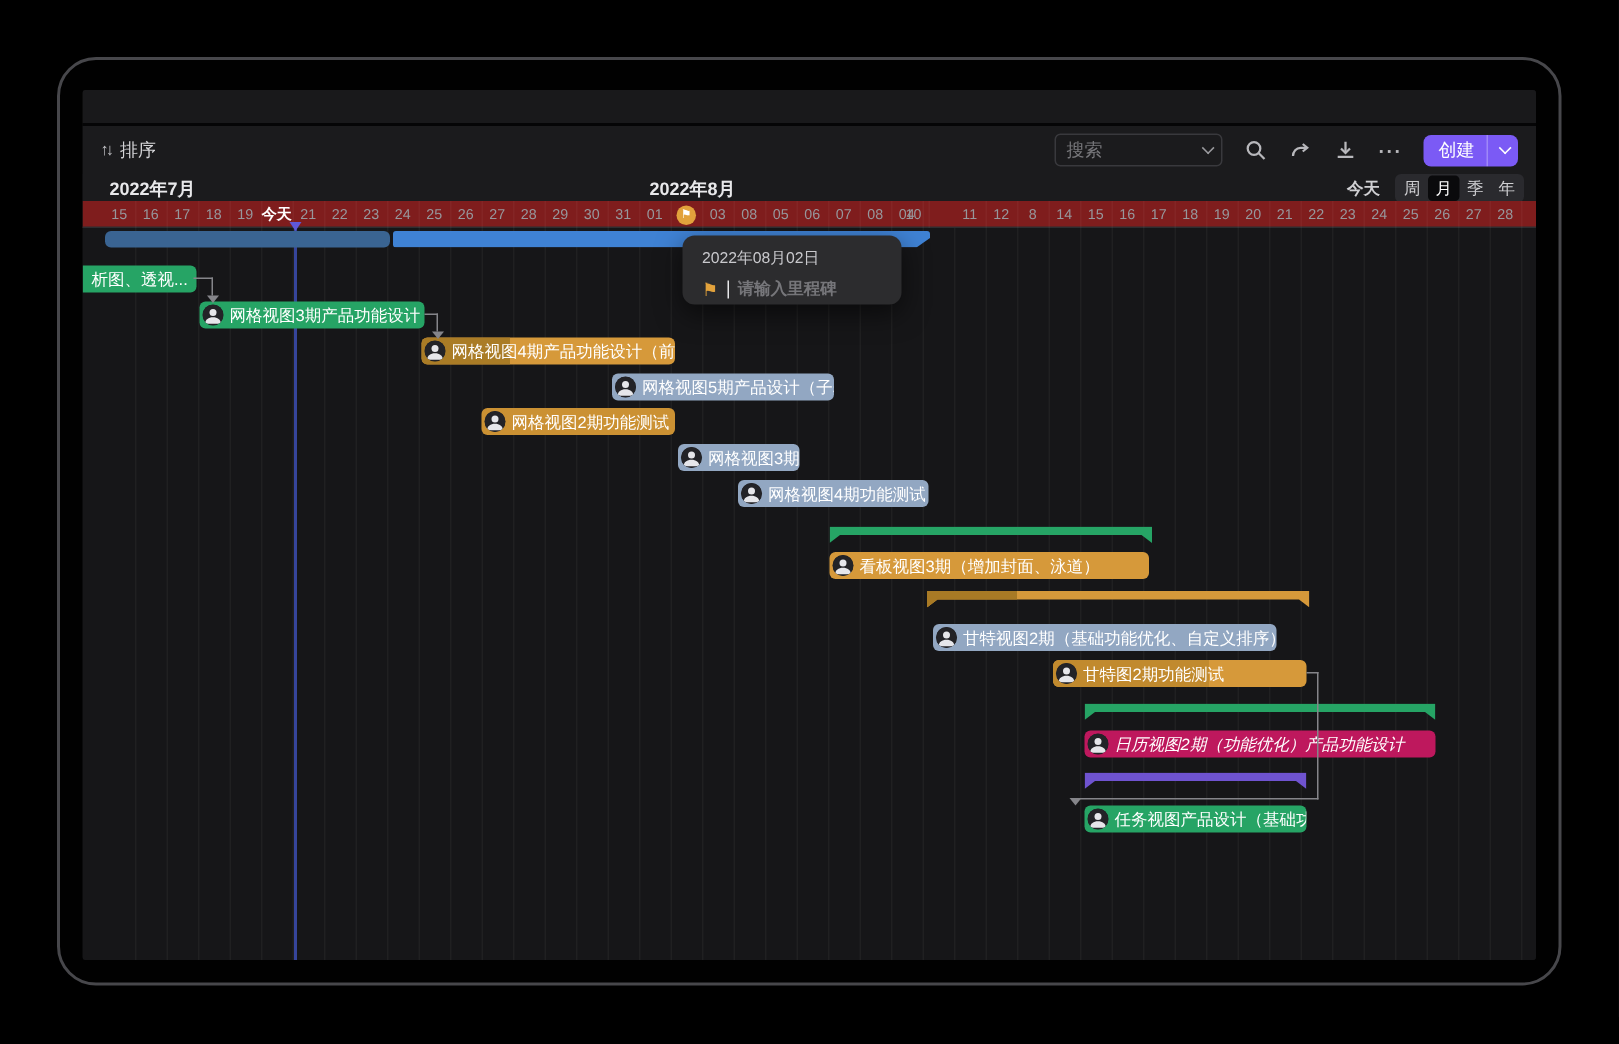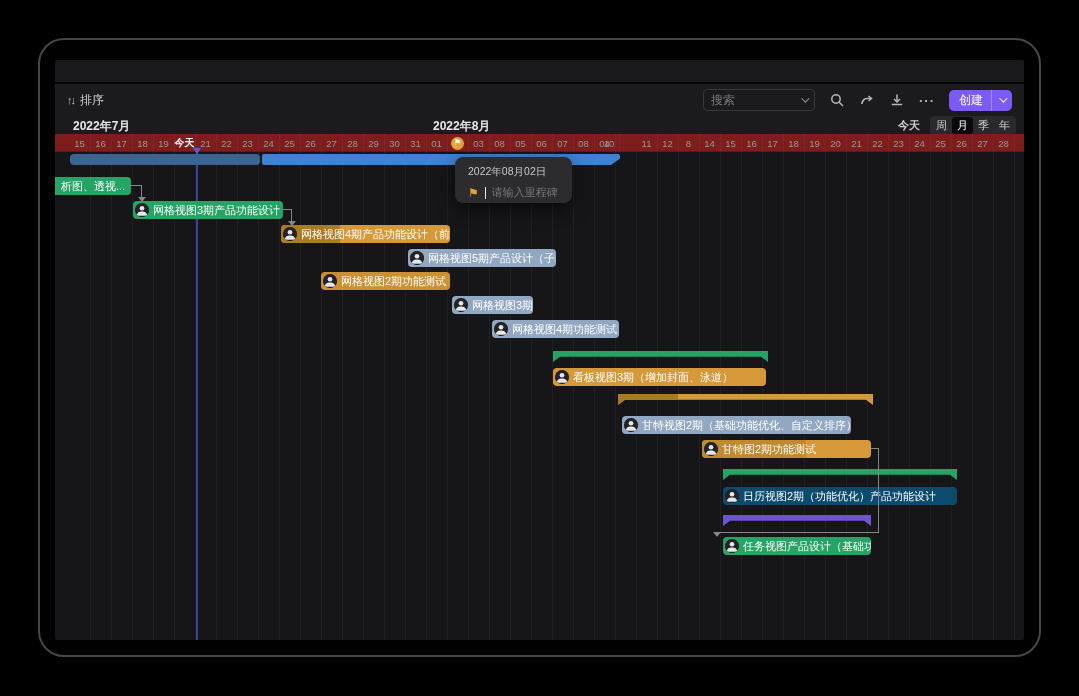--- a/index.html
+++ b/index.html
@@ -53,27 +53,27 @@
   .bar .blabel{position:relative;z-index:1;color:#fff;font-size:11px;white-space:nowrap;overflow:hidden;
     text-overflow:clip;padding-right:6px;}
   .bar.noavatar .blabel{padding-left:6px;}
   .bar.clipL{border-radius:0 4px 4px 0;}
   .bar.notchR{border-radius:2px;clip-path:polygon(0 0,100% 0,100% 42%,calc(100% - 9px) 100%,0 100%);}
   .summary{position:absolute;height:11px;z-index:2;
     clip-path:polygon(0 0,100% 0,100% 100%,calc(100% - 7px) 52%,7px 52%,0 100%);}
   .summary .prog{position:absolute;left:0;top:0;bottom:0;}
   .cseg{position:absolute;background:#85858a;z-index:3;}
   .carrow{position:absolute;width:0;height:0;border:4px solid transparent;border-top:5px solid #85858a;z-index:3;}
-  .popup{position:absolute;width:117px;height:46px;background:#2c2c2e;border-radius:8px;z-index:6;
+  .popup{position:absolute;width:146px;height:46px;background:#2c2c2e;border-radius:8px;z-index:6;
     box-shadow:0 6px 18px rgba(0,0,0,.55);padding:8px 13px 0;}
   .popup .pdate{color:#c9c9cd;font-size:10.5px;margin-bottom:6px;}
   .popup .prow{display:flex;align-items:center;gap:6px;}
   .popup .pflag{color:#e2a23c;font-size:12px;line-height:1;}
   .popup .caret{width:1px;height:12px;background:#e8e8ea;}
-  .popup .pph{color:#76767a;font-size:11px;white-space:nowrap;}
+  .popup .pph{color:#76767a;font-size:11px;white-space:nowrap;font-weight:bold;}
 </style>
 </head>
 <body>
 
 <div class="device">
   <div class="app">
     <div class="titlebar"></div>
     <div class="gap"></div>
 
     <div class="toolbar">
@@ -326,21 +326,21 @@
               <div class="avatar">
                 <svg width="14" height="14" viewBox="0 0 24 24">
                   <circle cx="12" cy="12" r="12" fill="#232327"></circle>
                   <circle cx="12" cy="9" r="4" fill="#e6e6ea"></circle>
                   <path d="M3 22c0-5 4-7.5 9-7.5s9 2.5 9 7.5" fill="#e6e6ea"></path>
                 </svg>
               </div>
               <div class="blabel">甘特图2期功能测试</div>
             </div>
             <div class="summary" style="left: 668px; top: 317px; width: 234px; background: rgb(38, 164, 101);"></div>
-            <div class="bar" style="left: 668px; top: 335px; width: 234px; background: #0c4a6e;">
+            <div class="bar" style="left: 668px; top: 335px; width: 234px; background: #be185d; font-style: italic;">
               <div class="avatar">
                 <svg width="14" height="14" viewBox="0 0 24 24">
                   <circle cx="12" cy="12" r="12" fill="#232327"></circle>
                   <circle cx="12" cy="9" r="4" fill="#e6e6ea"></circle>
                   <path d="M3 22c0-5 4-7.5 9-7.5s9 2.5 9 7.5" fill="#e6e6ea"></path>
                 </svg>
               </div>
               <div class="blabel">日历视图2期（功能优化）产品功能设计</div>
             </div>
             <div class="summary" style="left: 668px; top: 363px; width: 148px; background: rgb(111, 83, 208);"></div>

